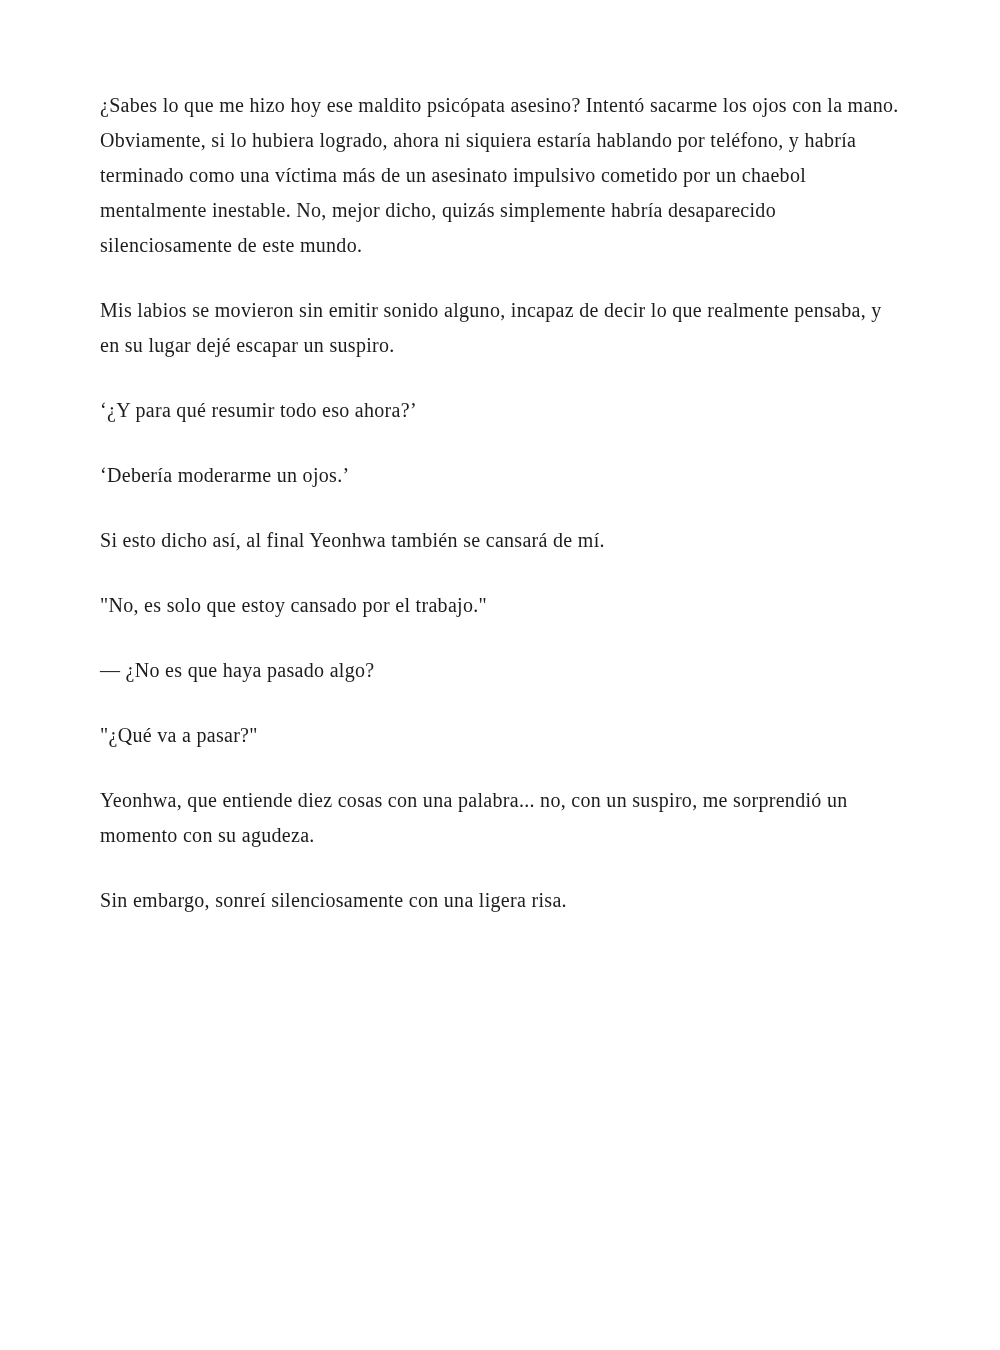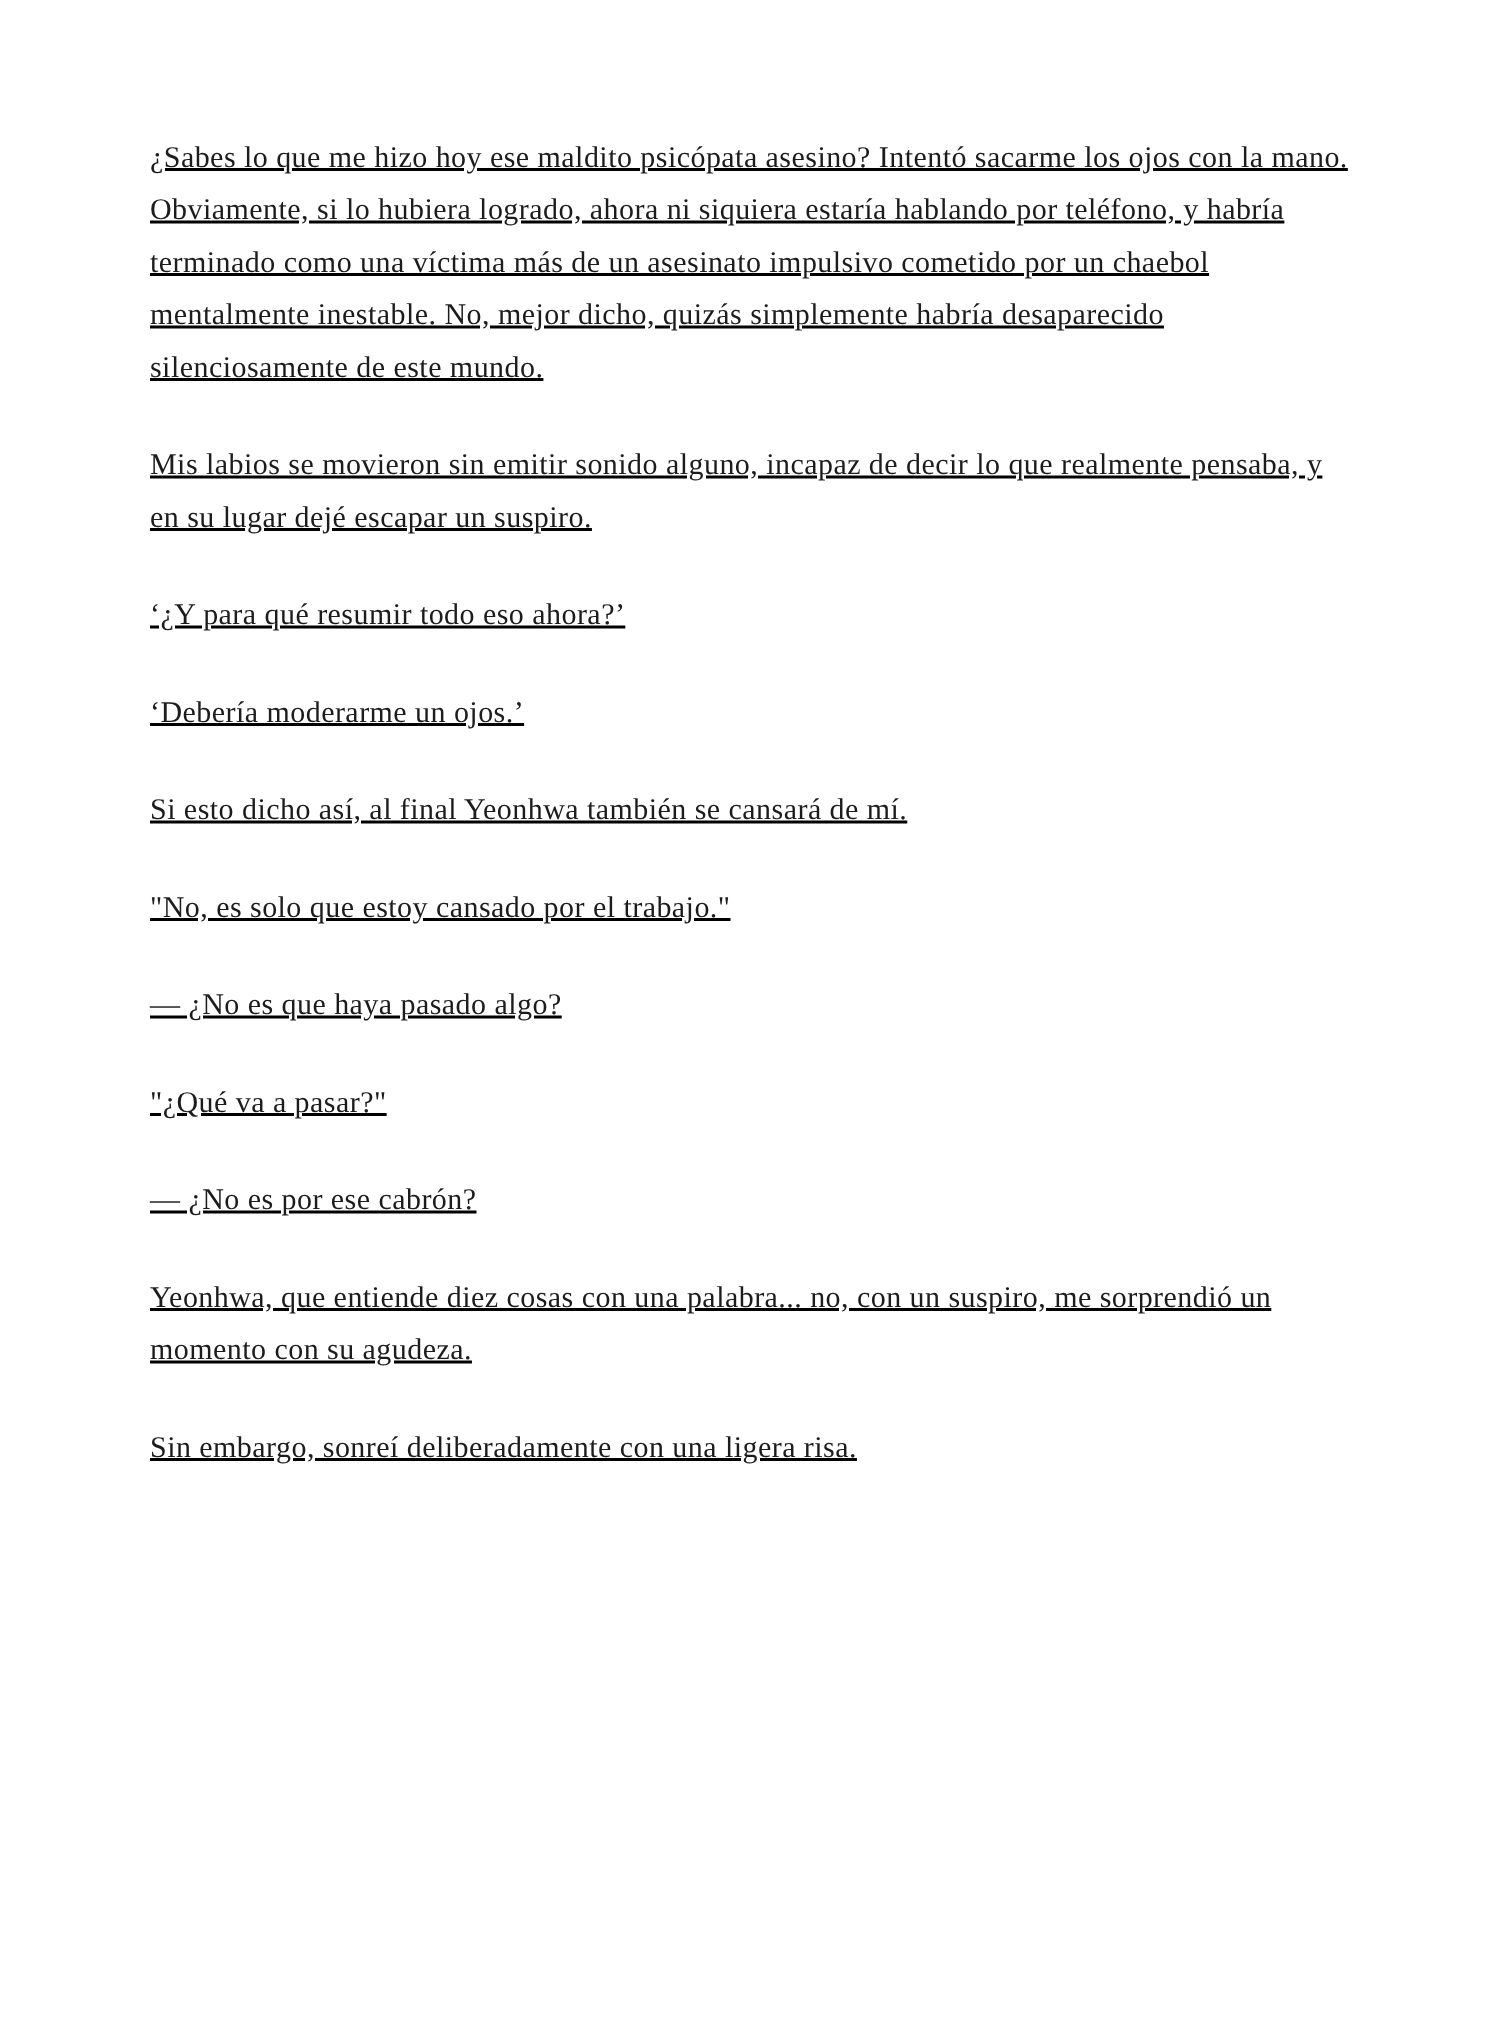--- a/index.html
+++ b/index.html
@@ -11,21 +11,20 @@
     width: 1000px;
     min-height: 1350px;
     font-family: "Liberation Serif", "DejaVu Serif", serif;
   }
   .page {
     box-sizing: border-box;
     width: 1000px;
     min-height: 1350px;
     background: #ffffff;
     padding: 88px 100px 60px 100px;
-    text-decoration: underline;
   }
   .page-text p {
     margin: 0 0 30px 0;
     font-size: 20px;
     line-height: 35px;
     color: #1c1c1c;
     letter-spacing: 0.3px;
     text-align: left;
   }
   .page-text p:last-child {
@@ -38,17 +37,16 @@
 <main class="page">
   <div class="page-text">
       <p>¿Sabes lo que me hizo hoy ese maldito psicópata asesino? Intentó sacarme los ojos con la mano. Obviamente, si lo hubiera logrado, ahora ni siquiera estaría hablando por teléfono, y habría terminado como una víctima más de un asesinato impulsivo cometido por un chaebol mentalmente inestable. No, mejor dicho, quizás simplemente habría desaparecido silenciosamente de este mundo.</p>
       <p>Mis labios se movieron sin emitir sonido alguno, incapaz de decir lo que realmente pensaba, y en su lugar dejé escapar un suspiro.</p>
       <p>‘¿Y para qué resumir todo eso ahora?’</p>
       <p>‘Debería moderarme un ojos.’</p>
       <p>Si esto dicho así, al final Yeonhwa también se cansará de mí.</p>
       <p>"No, es solo que estoy cansado por el trabajo."</p>
       <p>— ¿No es que haya pasado algo?</p>
       <p>"¿Qué va a pasar?"</p>
-      <p>— ¿No es por ese cabrón?</p>
       <p>Yeonhwa, que entiende diez cosas con una palabra... no, con un suspiro, me sorprendió un momento con su agudeza.</p>
-      <p>Sin embargo, sonreí deliberadamente con una ligera risa.</p>
+      <p>Sin embargo, sonreí silenciosamente con una ligera risa.</p>
     </div>
 </main>
 
 </body></html>

